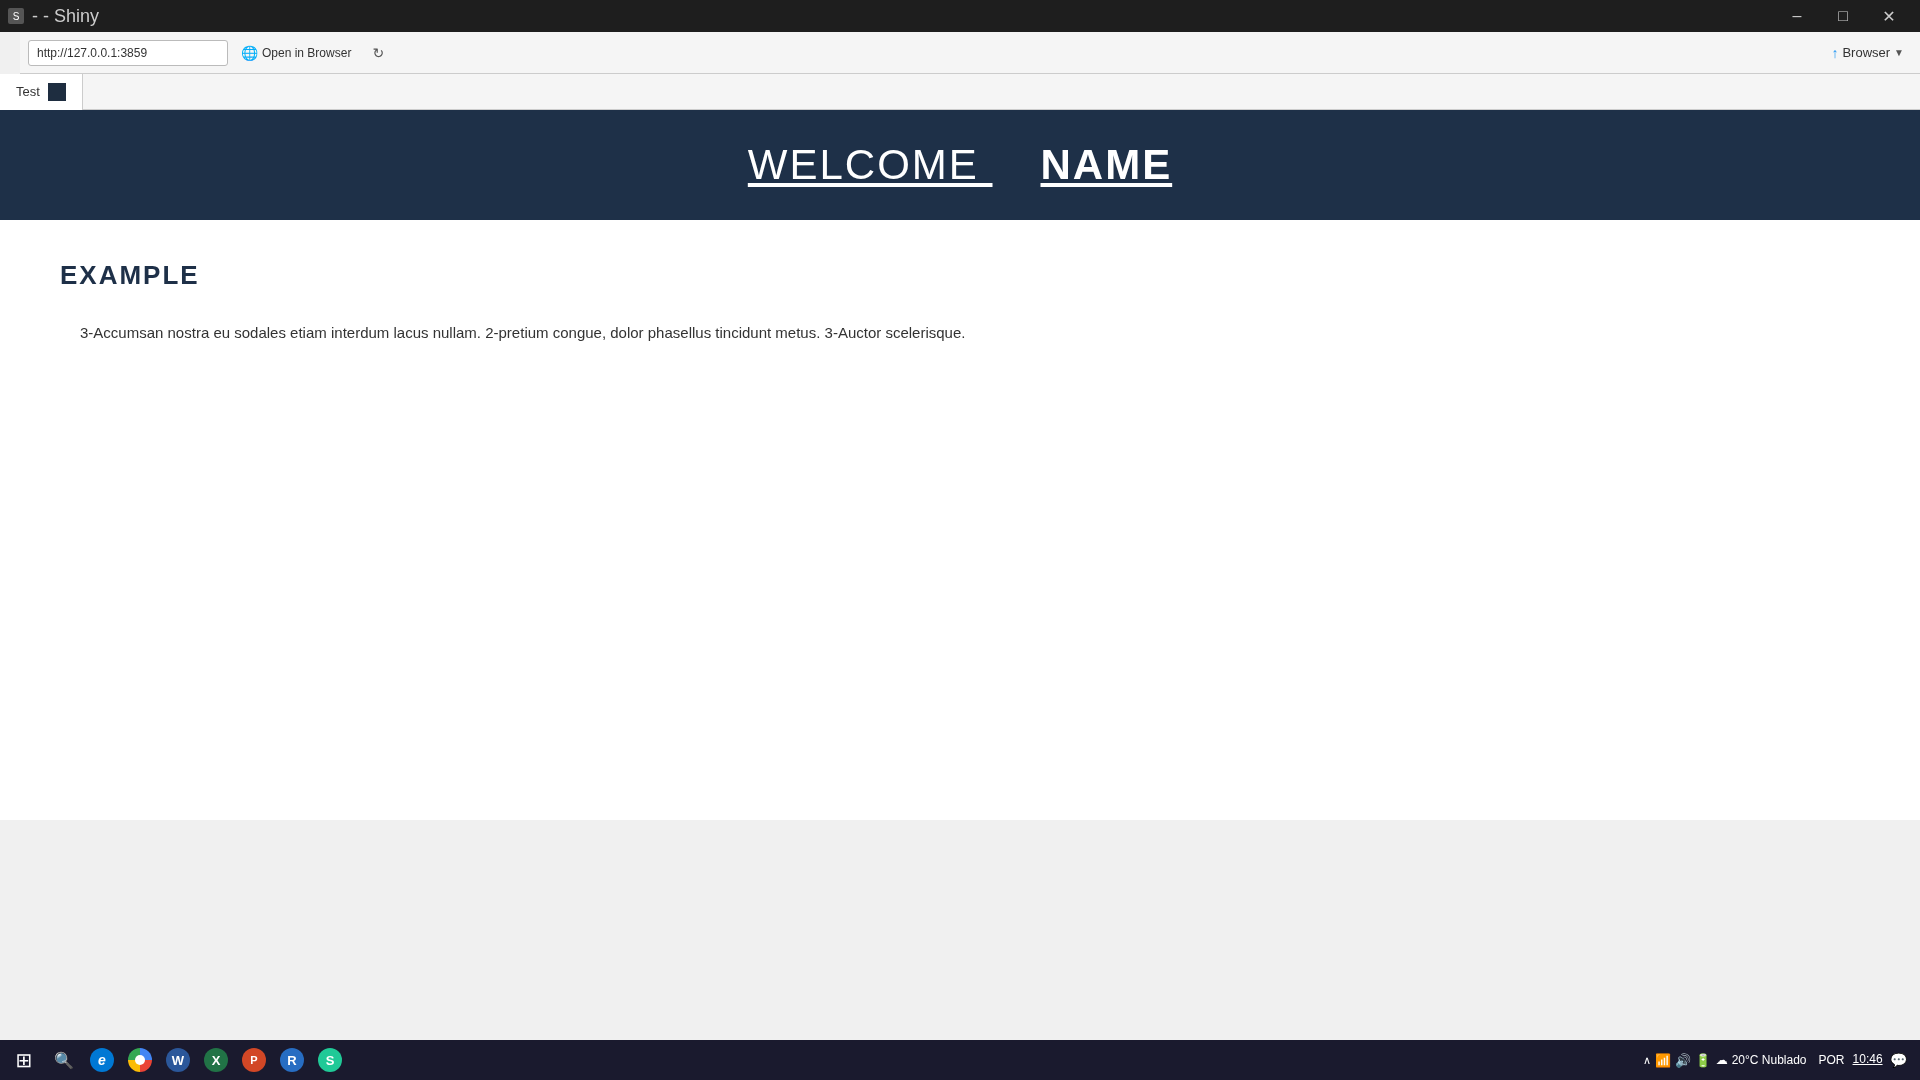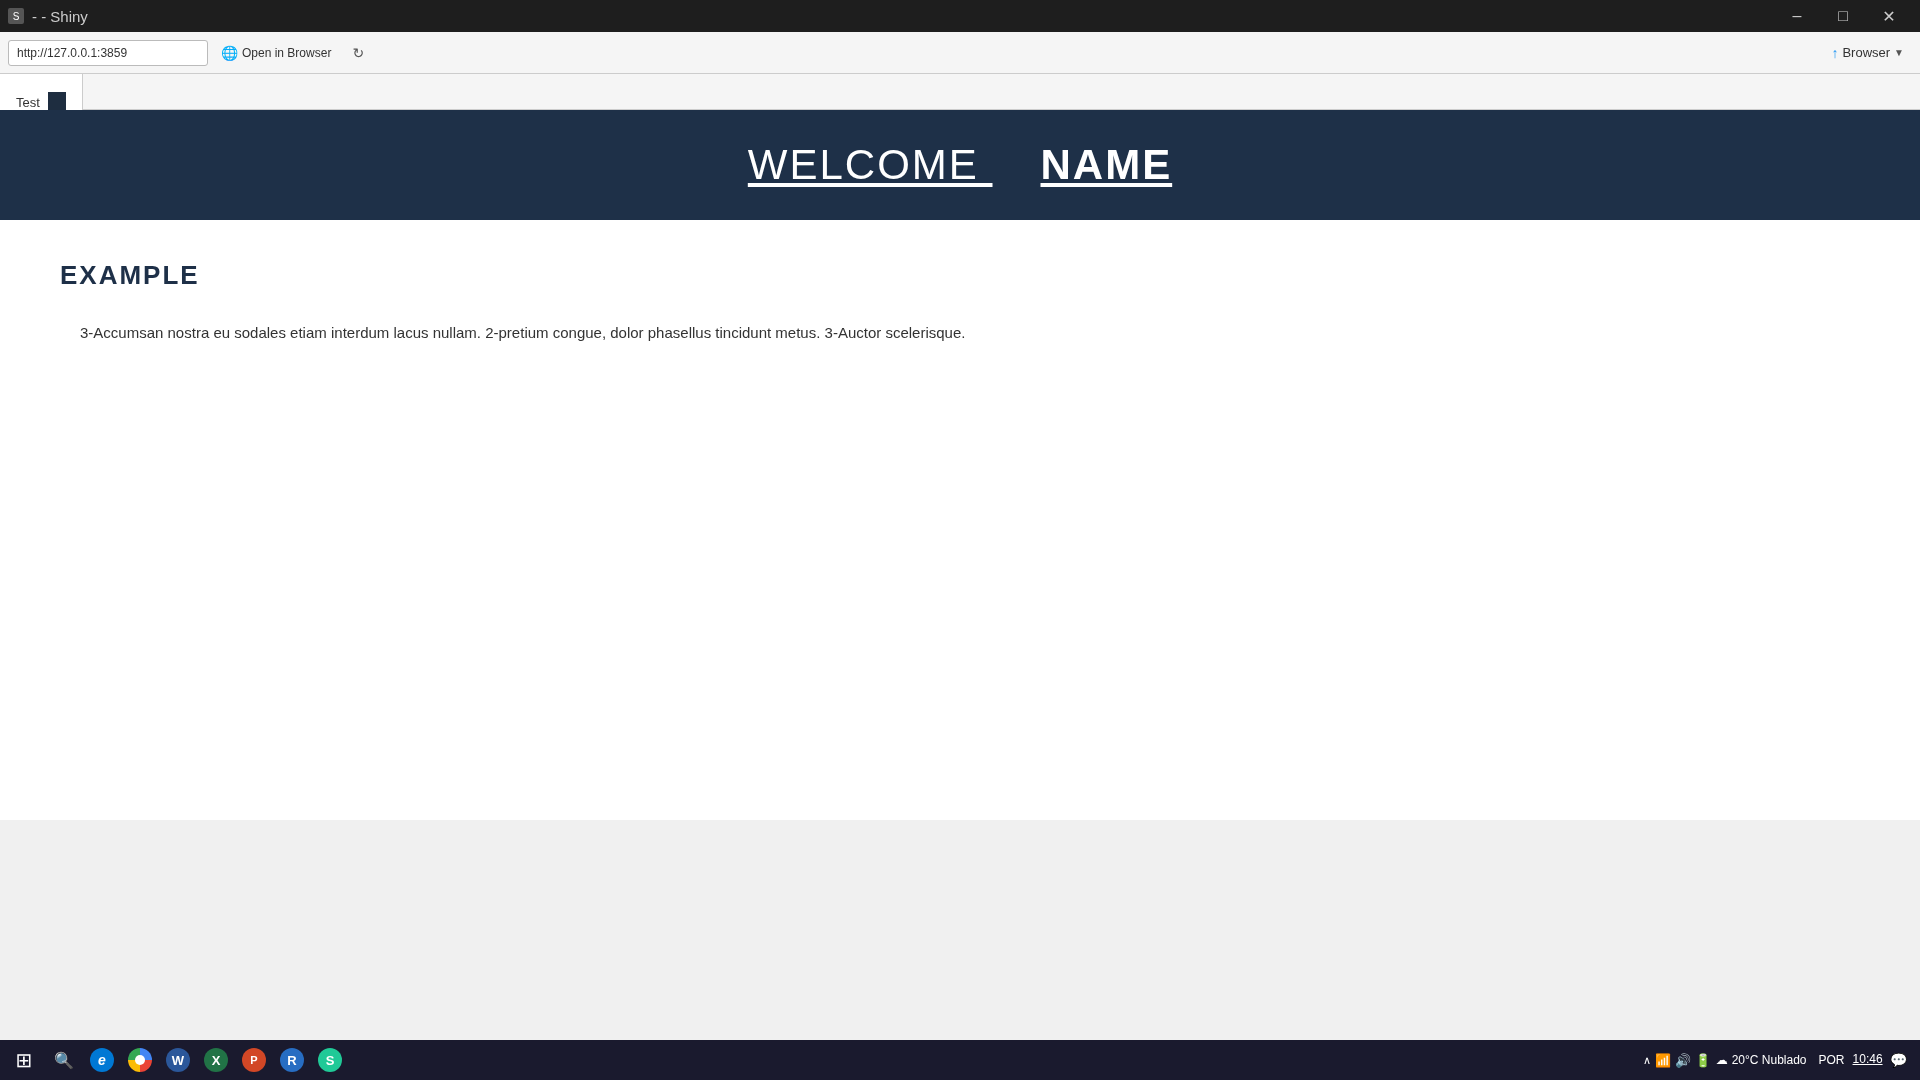--- a/index.html
+++ b/index.html
@@ -24,21 +24,21 @@
     }
     .title-bar-icon {
       width: 16px;
       height: 16px;
       background: #555;
       border-radius: 2px;
       display: flex; align-items: center; justify-content: center;
       font-size: 10px; color: #fff;
     }
     .title-bar-title {
-      font-size: 15px;
+      font-size: 18px;
       color: #ccc;
     }
     .title-bar-controls {
       display: flex;
       gap: 0;
     }
     .title-btn {
       width: 46px;
       height: 32px;
       background: transparent;
@@ -53,20 +53,21 @@
 
     
     .toolbar {
       background: #f5f5f5;
       border-bottom: 1px solid #ccc;
       height: 42px;
       display: flex;
       align-items: center;
       padding: 0 8px;
       gap: 8px;
+      margin-left: 20px;
     }
     .address-bar {
       background: white;
       border: 1px solid #bbb;
       border-radius: 3px;
       height: 26px;
       width: 200px;
       padding: 0 8px;
       font-size: 12px;
       color: #333;
@@ -122,21 +123,21 @@
       border-bottom: 1px solid #ccc;
       height: 36px;
       display: flex;
       align-items: center;
       padding: 0 0;
     }
     .tab {
       height: 36px;
       padding: 0 16px;
       display: flex;
-      align-items: flex-end;
+      align-items: center;
       gap: 8px;
       font-size: 13px;
       color: #333;
       border-right: 1px solid #ccc;
       background: white;
       cursor: pointer;
     }
     .tab-icon-box {
       width: 18px;
       height: 18px;

